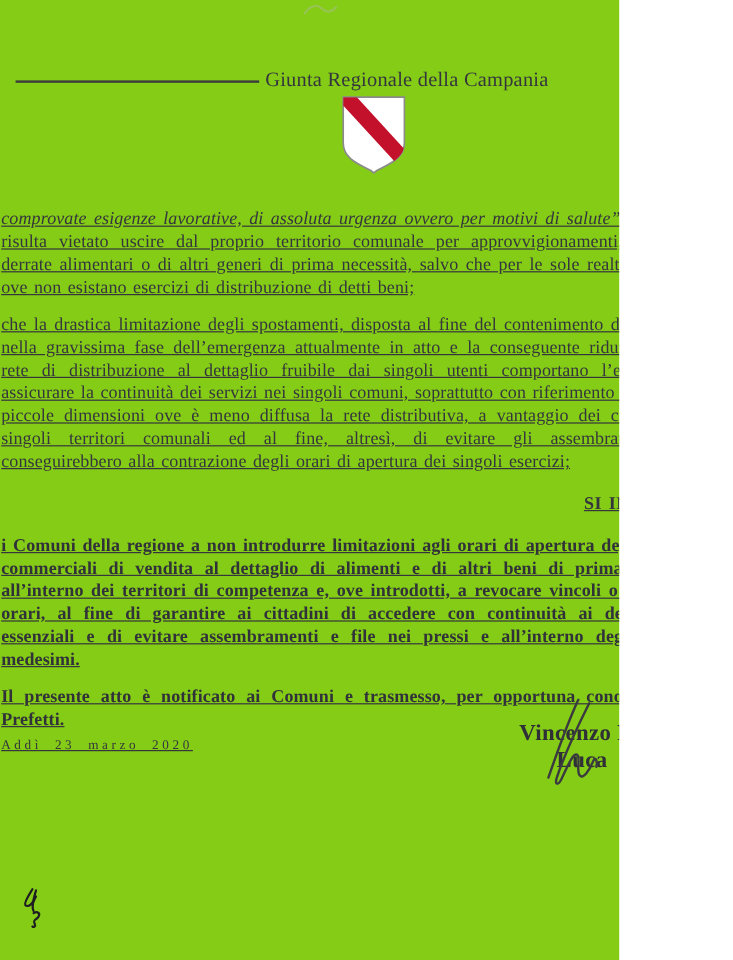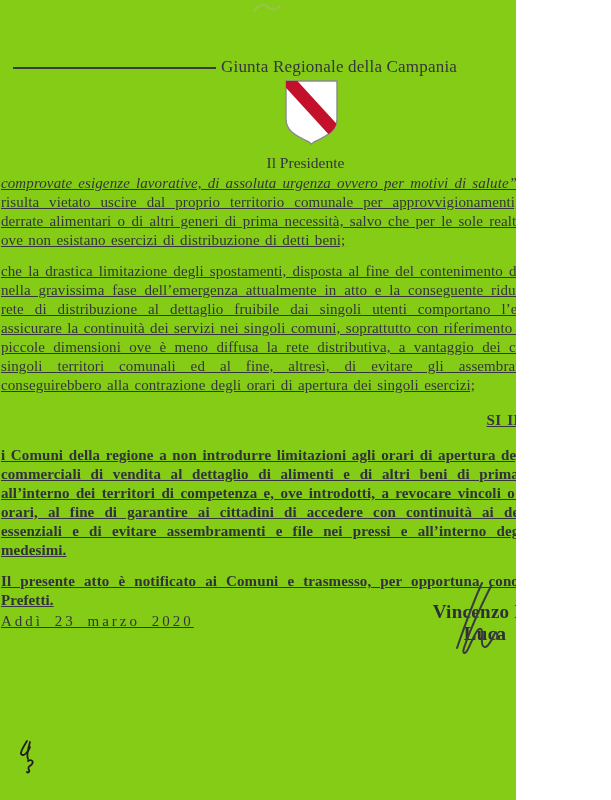--- a/index.html
+++ b/index.html
@@ -33,21 +33,21 @@
   }
   .doc-body p { margin: 0 0 12px 0; }
   .italic { font-style: italic; }
   .bold { font-weight: bold; color: #31313a; }
   .invito {
     margin: 16px 0 16px 0 !important;
     text-align: right; font-weight: bold; letter-spacing: .4px;
   }
   .notify { margin-bottom: 2px !important; }
   .date-line {
-    font-size: 15px; letter-spacing: 3px; word-spacing: 5px;
+    font-size: 11px; letter-spacing: 3px; word-spacing: 5px;
     margin-bottom: 0 !important; font-weight: normal;
   }
   .signature-block {
     position: absolute; left: 425px; top: 601px; width: 120px;
     text-align: center; font-size: 19px; font-weight: bold;
     color: #2f2f37; letter-spacing: .3px;
   }
   .signature-scrawl { position: absolute; left: 444px; top: 582px; }
   .bottom-mark { position: absolute; left: 17px; top: 739px; }
 </style>
@@ -66,21 +66,20 @@
   <svg class="emblem" width="57" height="68" viewBox="0 0 57 68">
     <defs>
       <clipPath id="shieldClip">
         <path d="M3,2 H54 V40 C54,51 46,56 31,63 L28.5,65 L26,63 C11,56 3,51 3,40 Z"></path>
       </clipPath>
     </defs>
     <path d="M3,2 H54 V40 C54,51 46,56 31,63 L28.5,65 L26,63 C11,56 3,51 3,40 Z" fill="#ffffff" stroke="#8b8b8b" stroke-width="1.4"></path>
     <line x1="1" y1="-3" x2="56" y2="57" stroke="#c3112b" stroke-width="13" clip-path="url(#shieldClip)"></line>
   </svg>
 
-  <div class="role-title">Il Presidente</div>
 
   <div class="doc-body">
     <p><span class="italic">comprovate esigenze lavorative, di assoluta urgenza ovvero per motivi di salute”</span><span> e pertanto risulta vietato uscire dal proprio territorio comunale per approvvigionamenti, anche di derrate alimentari o di altri generi di prima necessità, salvo che per le sole realtà comunali ove non esistano esercizi di distribuzione di detti beni;</span></p>
 
     <p>che la drastica limitazione degli spostamenti, disposta al fine del contenimento del contagio nella gravissima fase dell’emergenza attualmente in atto e la conseguente riduzione della rete di distribuzione al dettaglio fruibile dai singoli utenti comportano l’esigenza di assicurare la continuità dei servizi nei singoli comuni, soprattutto con riferimento ai centri di piccole dimensioni ove è meno diffusa la rete distributiva, a vantaggio dei cittadini nei singoli territori comunali ed al fine, altresì, di evitare gli assembramenti che conseguirebbero alla contrazione degli orari di apertura dei singoli esercizi;</p>
 
 
     <p class="invito">SI INVITANO</p>
 
     <p class="bold">i Comuni della regione a non introdurre limitazioni agli orari di apertura degli esercizi commerciali di vendita al dettaglio di alimenti e di altri beni di prima necessità all’interno dei territori di competenza  e, ove introdotti,  a revocare vincoli o limiti agli orari,  al fine di  garantire ai cittadini di accedere con continuità ai detti servizi essenziali e di evitare assembramenti  e file nei pressi e all’interno degli esercizi medesimi.</p>

